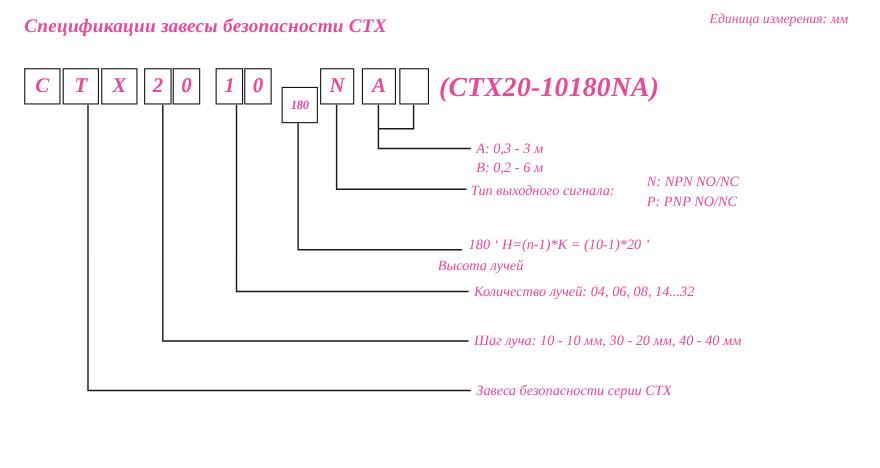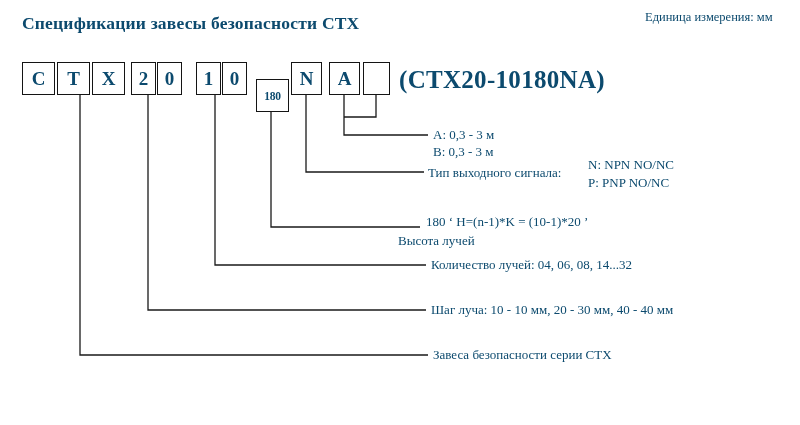--- a/index.html
+++ b/index.html
@@ -1,18 +1,18 @@
 <!DOCTYPE html>
 <html><head>
 <meta charset="utf-8">
 <style>
   html,body{margin:0;padding:0;background:#fff;}
   .canvas{
     position:relative;width:800px;height:425px;background:#ffffff;
-    font-family:"Liberation Serif", serif;color:#0c4a6e;overflow:hidden;
+    font-family:"Liberation Serif", serif;color:#ec4899;overflow:hidden;font-style:italic;
   }
   .title{position:absolute;left:22px;top:13px;font-size:17.5px;font-weight:700;letter-spacing:.2px;}
   .unit{position:absolute;left:645px;top:10px;font-size:12.5px;}
   .boxrow .box{
     position:absolute;top:62px;height:33px;border:1.6px solid #141414;
     box-sizing:border-box;display:flex;align-items:center;justify-content:center;
     font-weight:700;font-size:19px;background:#fff;
   }
   .boxrow .box.small{font-size:11.5px;letter-spacing:-.3px;}
   .code{position:absolute;left:399px;top:66px;font-size:25px;font-weight:700;letter-spacing:.3px;text-align:right;}
@@ -55,28 +55,28 @@
     <div class="box" style="left:222px;width:25px;">0</div>
     <div class="box small" style="left:256px;width:33px;margin-top:17px;">180</div>
     <div class="box" style="left:291px;width:31px;">N</div>
     <div class="box" style="left:329px;width:31px;">A</div>
     <div class="box" style="left:363px;width:27px;"></div>
   </div>
 
   <div class="code">(СТХ20-10180NA)</div>
 
   <div class="lbl" style="left:433px;top:127px;">A: 0,3 - 3 м</div>
-  <div class="lbl" style="left:433px;top:144px;">В: 0,3 - 3 м</div>
+  <div class="lbl" style="left:433px;top:144px;">В: 0,2 - 6 м</div>
 
   <div class="lbl" style="left:588px;top:157px;">N: NPN NO/NC</div>
   <div class="lbl" style="left:428px;top:165px;">Тип выходного сигнала:</div>
   <div class="lbl" style="left:588px;top:175px;">P: PNP NO/NC</div>
 
   <div class="lbl" style="left:426px;top:214px;">180  ‘ H=(n-1)*K = (10-1)*20 ’</div>
   <div class="lbl" style="left:398px;top:233px;">Высота лучей</div>
 
   <div class="lbl" style="left:431px;top:257px;">Количество лучей: 04, 06, 08, 14...32</div>
 
-  <div class="lbl" style="left:431px;top:302px;">Шаг луча: 10 - 10 мм, 20 - 30 мм, 40 - 40 мм</div>
+  <div class="lbl" style="left:431px;top:302px;">Шаг луча: 10 - 10 мм, 30 - 20 мм, 40 - 40 мм</div>
 
   <div class="lbl" style="left:433px;top:347px;">Завеса безопасности серии СТХ</div>
 
 </div>
 
 </body></html>

